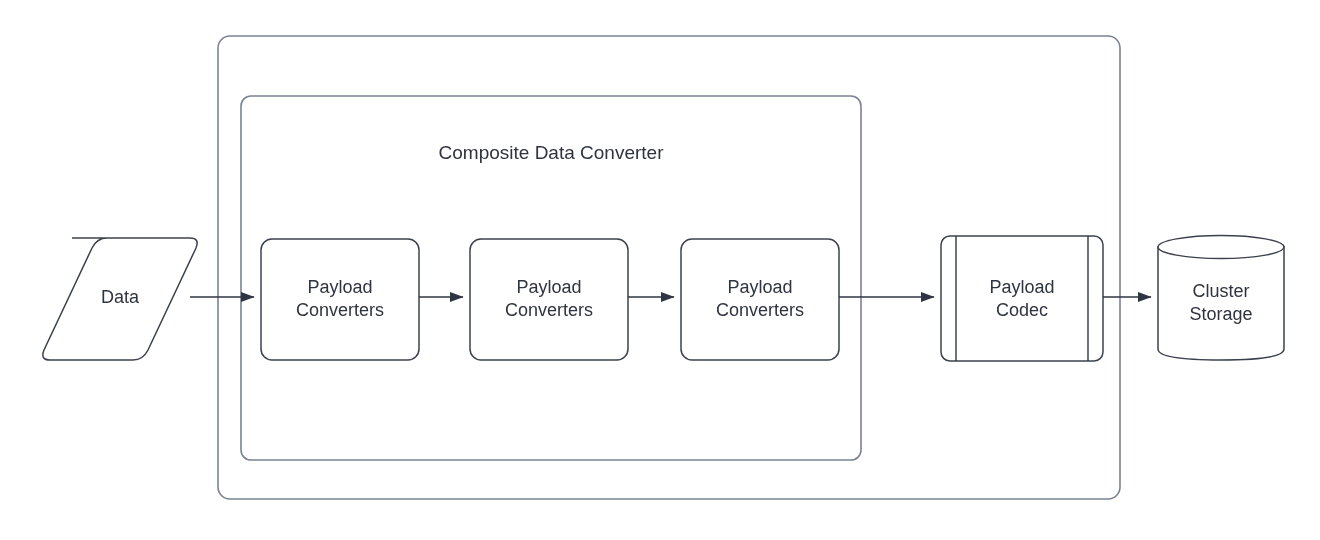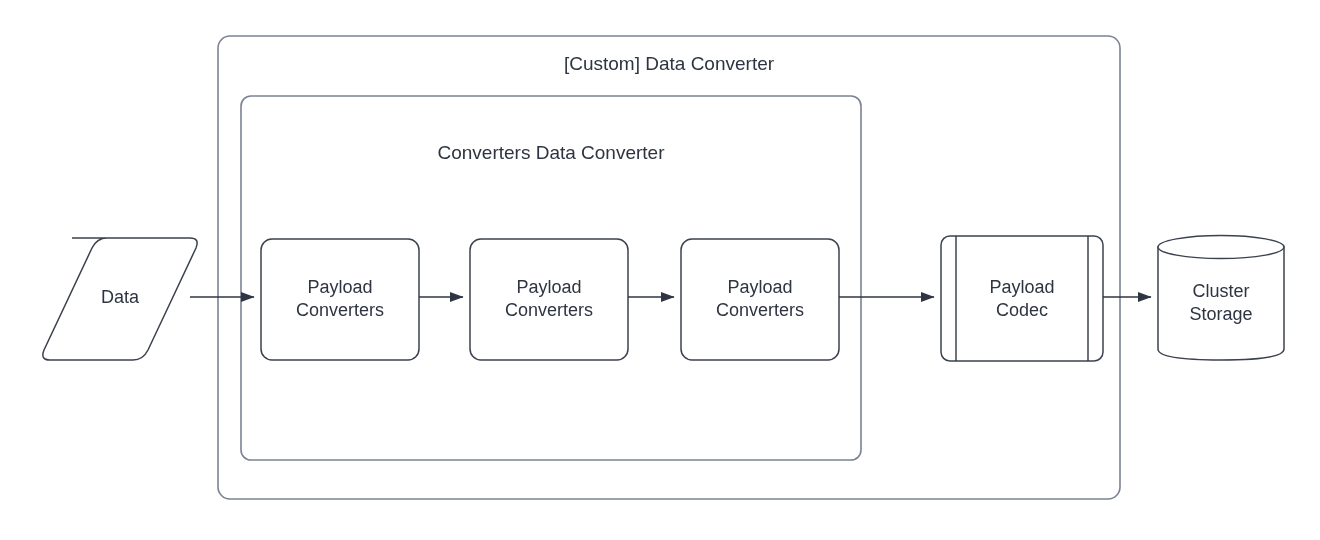--- a/index.html
+++ b/index.html
@@ -111,23 +111,22 @@
 
     <line class="edge-line" x1="419" y1="297" x2="463" y2="297" marker-end="url(#arrowhead)"></line>
 
     <line class="edge-line" x1="628" y1="297" x2="674" y2="297" marker-end="url(#arrowhead)"></line>
 
     <line class="edge-line" x1="839" y1="297" x2="934" y2="297" marker-end="url(#arrowhead)"></line>
 
     <line class="edge-line" x1="1103" y1="297" x2="1151" y2="297" marker-end="url(#arrowhead)"></line>
   </svg>
 
-  <div class="lbl lbl-container-title" style="left:218px; top:52px; width:902px;">[Custom] Data Converter</div>
 
-  <div class="lbl lbl-container-title" style="left:241px; top:141px; width:620px;">Converters Data Converter</div>
+  <div class="lbl lbl-container-title" style="left:241px; top:141px; width:620px;">Composite Data Converter</div>
 
   <div class="lbl lbl-node" style="left:60px; top:286px; width:120px;">Data</div>
 
   <div class="lbl lbl-node" style="left:261px; top:276px; width:158px;">Payload
 Converters</div>
 
   <div class="lbl lbl-node" style="left:470px; top:276px; width:158px;">Payload
 Converters</div>
 
   <div class="lbl lbl-node" style="left:681px; top:276px; width:158px;">Payload

